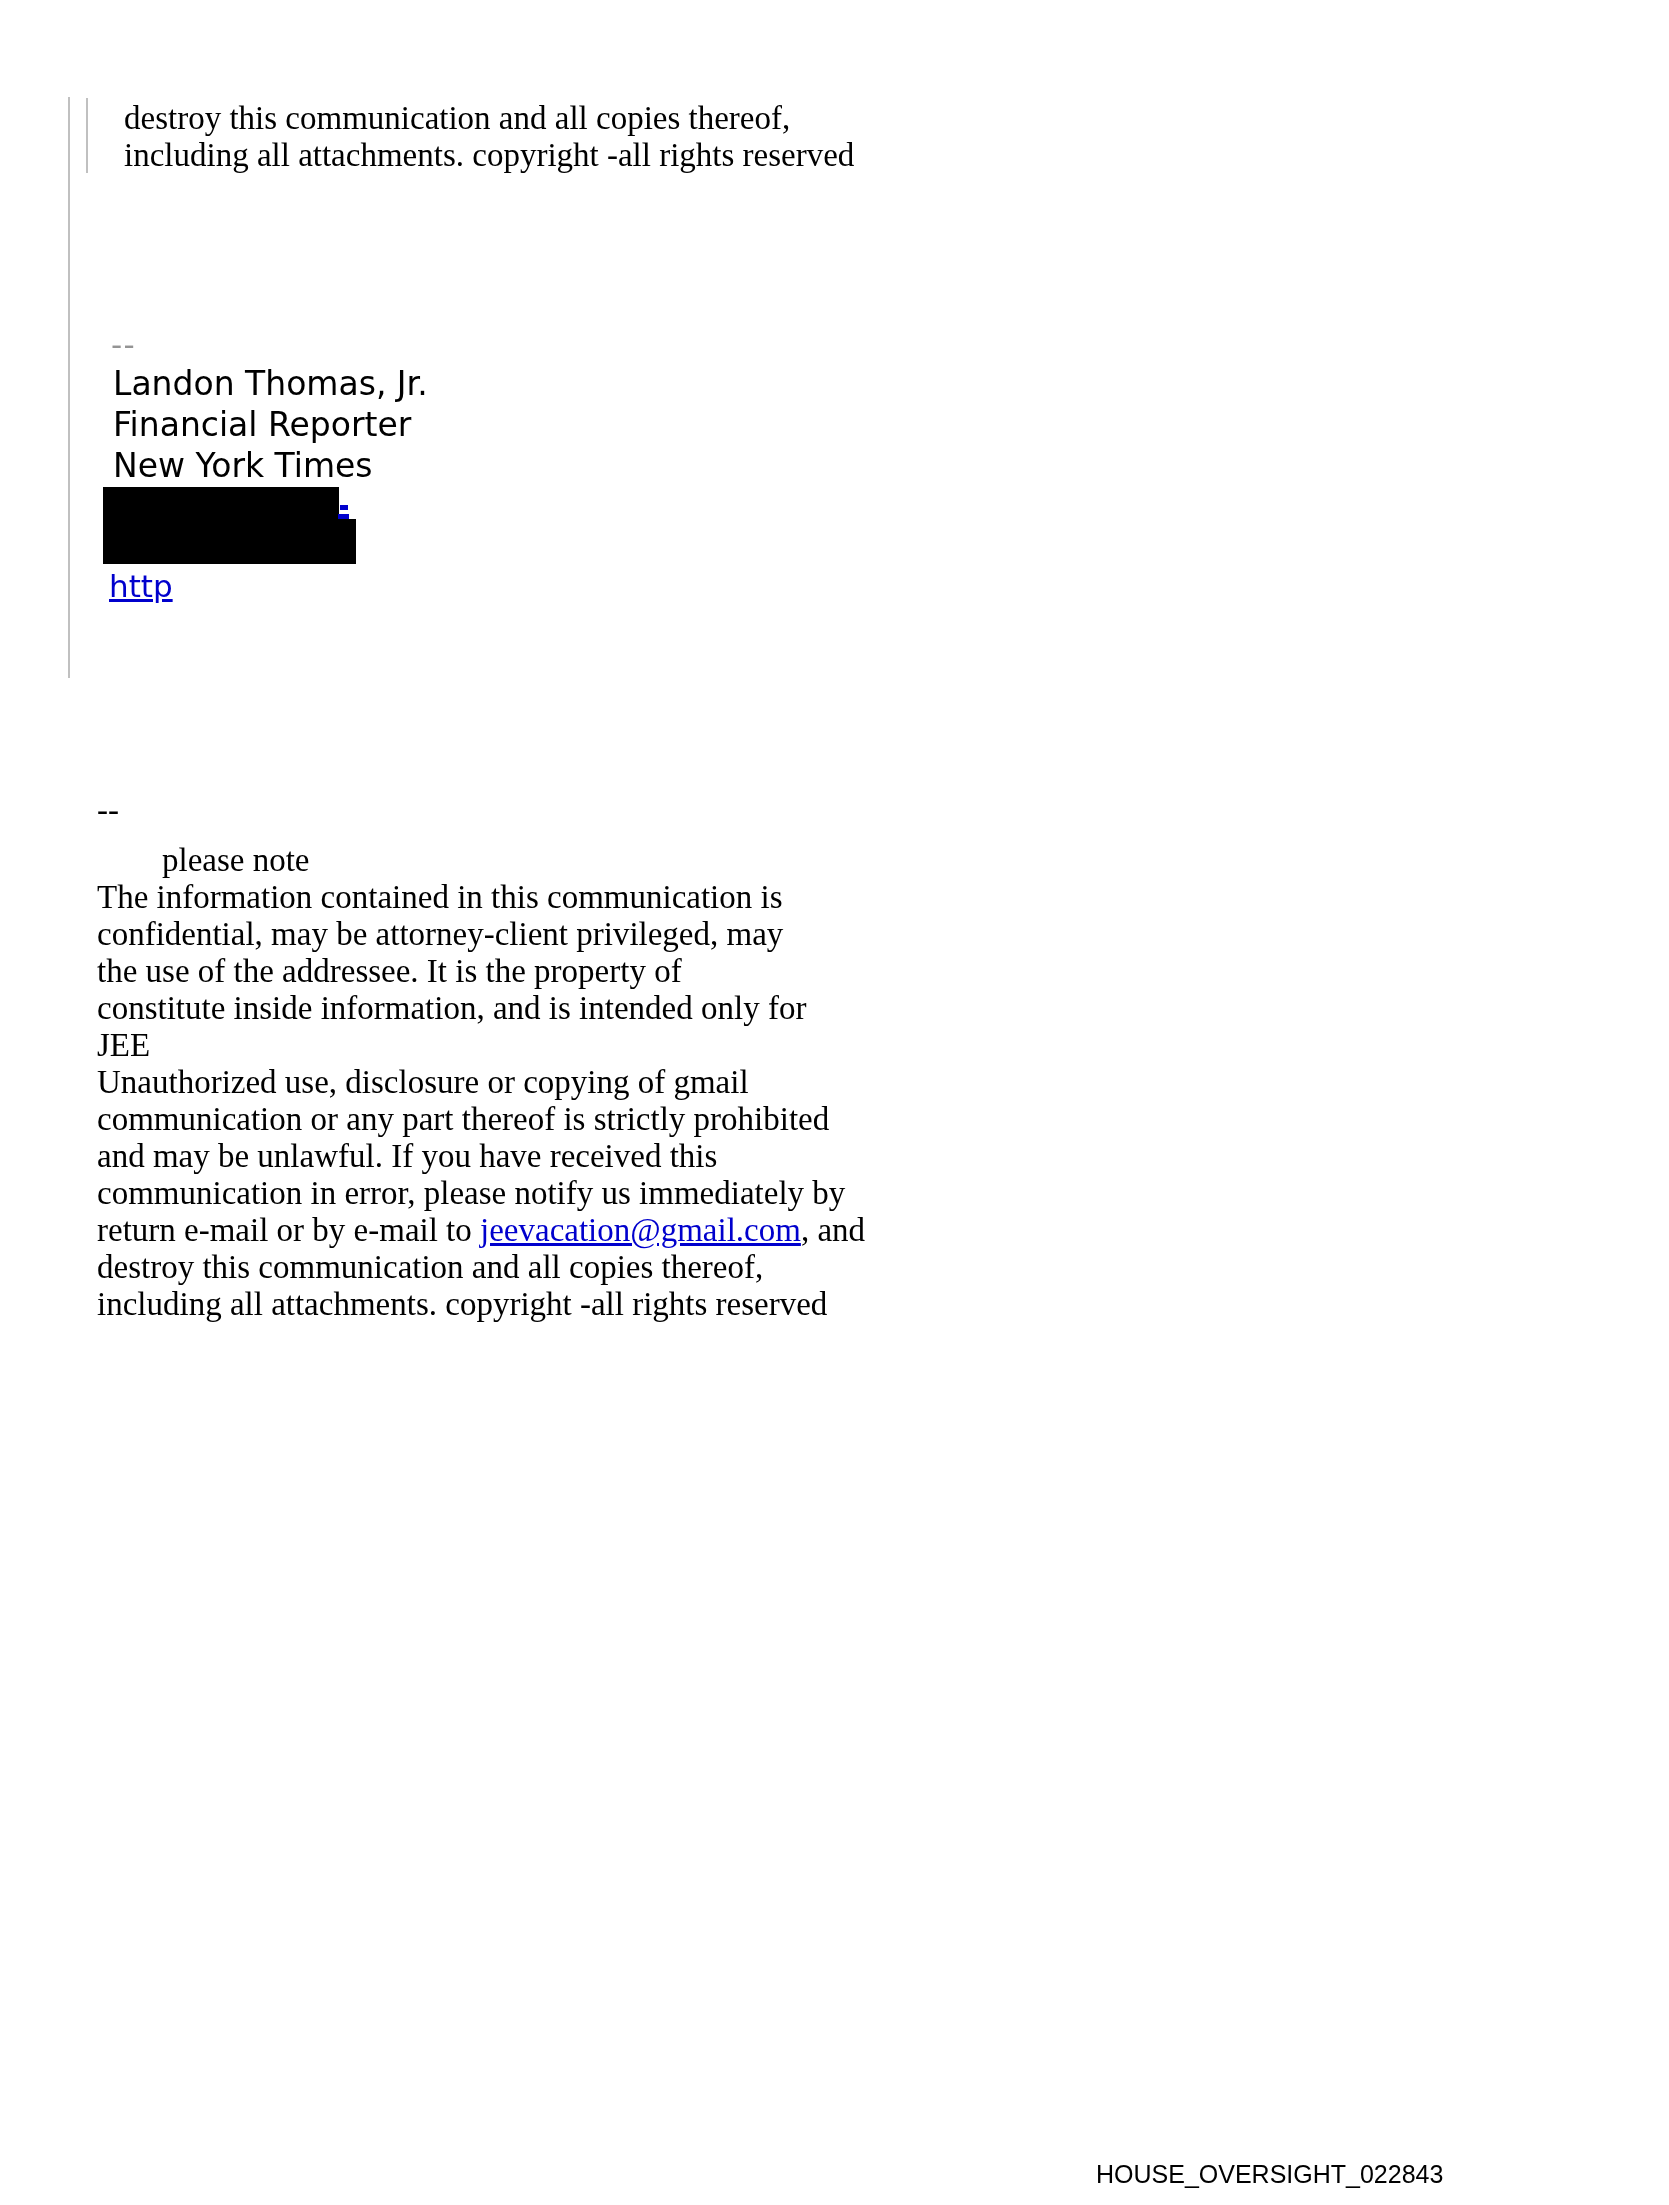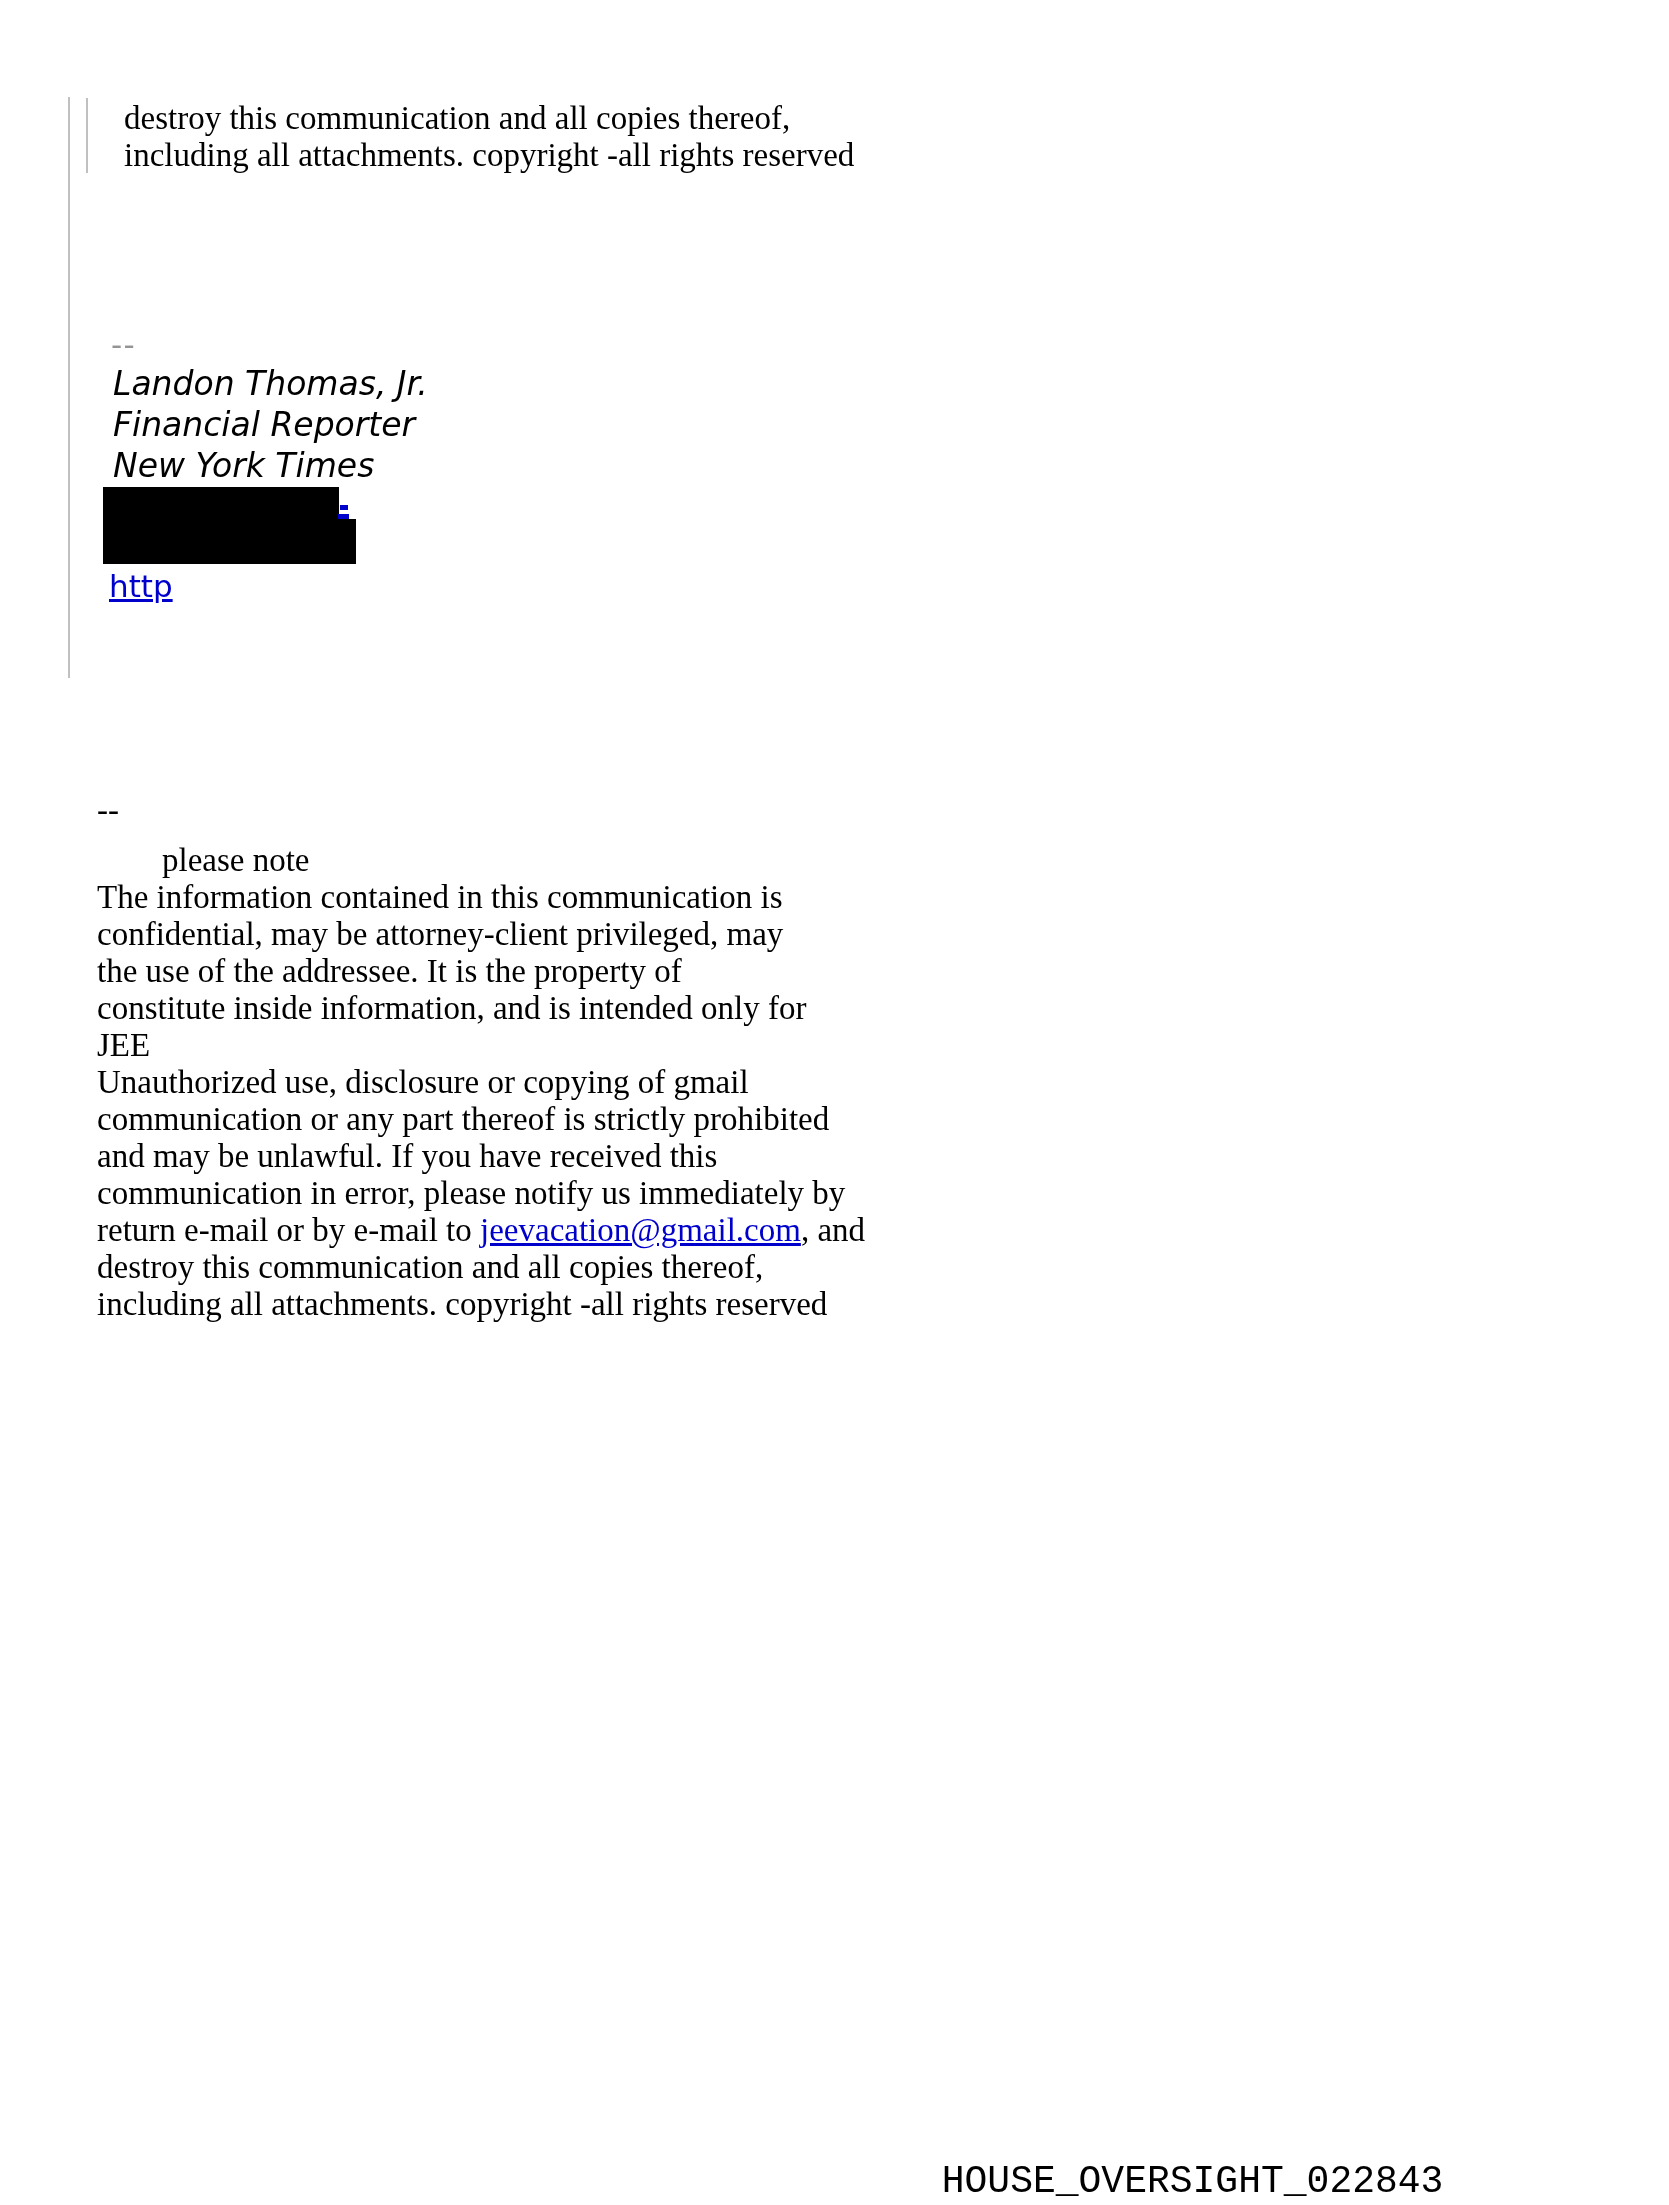--- a/index.html
+++ b/index.html
@@ -36,21 +36,20 @@
     color: #949494;
     letter-spacing: 1.3px;
   }
   .sig-block {
     position: absolute;
     left: 113px; top: 363px;
     font-family: "DejaVu Sans", sans-serif;
     font-size: 33px;
     line-height: 41px;
     white-space: nowrap;
-    font-style: italic;
   }
   .redaction-1 { position: absolute; left: 103px; top: 487px; width: 236px; height: 33px; background: #000000; }
   .redaction-2 { position: absolute; left: 103px; top: 519px; width: 253px; height: 45px; background: #000000; }
   .blue-tick-1 { position: absolute; left: 340px; top: 505px; width: 7.9px; height: 5.2px; background: #0000cd; }
   .blue-tick-2 { position: absolute; left: 338px; top: 514px; width: 10.5px; height: 4.6px; background: #0000cd; }
 
   .profile-link {
     position: absolute;
     left: 109px; top: 568px;
     font-family: "DejaVu Sans", sans-serif;
@@ -73,22 +72,22 @@
   .disclaimer .indent { padding-left: 65px; margin-top: 13px; }
   .disclaimer a {
     color: #0000cd;
     text-decoration: underline;
     cursor: pointer;
   }
 
   .bates {
     position: absolute;
     right: 23.6px; top: 2160px;
-    font-family: Liberation Mono, monospace;
-    font-size: 38px;
+    font-family: Liberation Sans, sans-serif;
+    font-size: 25px;
     white-space: nowrap;
   }
 </style>
 </head>
 <body>
 
 <div class="page">
 
   <div class="vbar vbar-outer"></div>
   <div class="vbar vbar-inner"></div>

